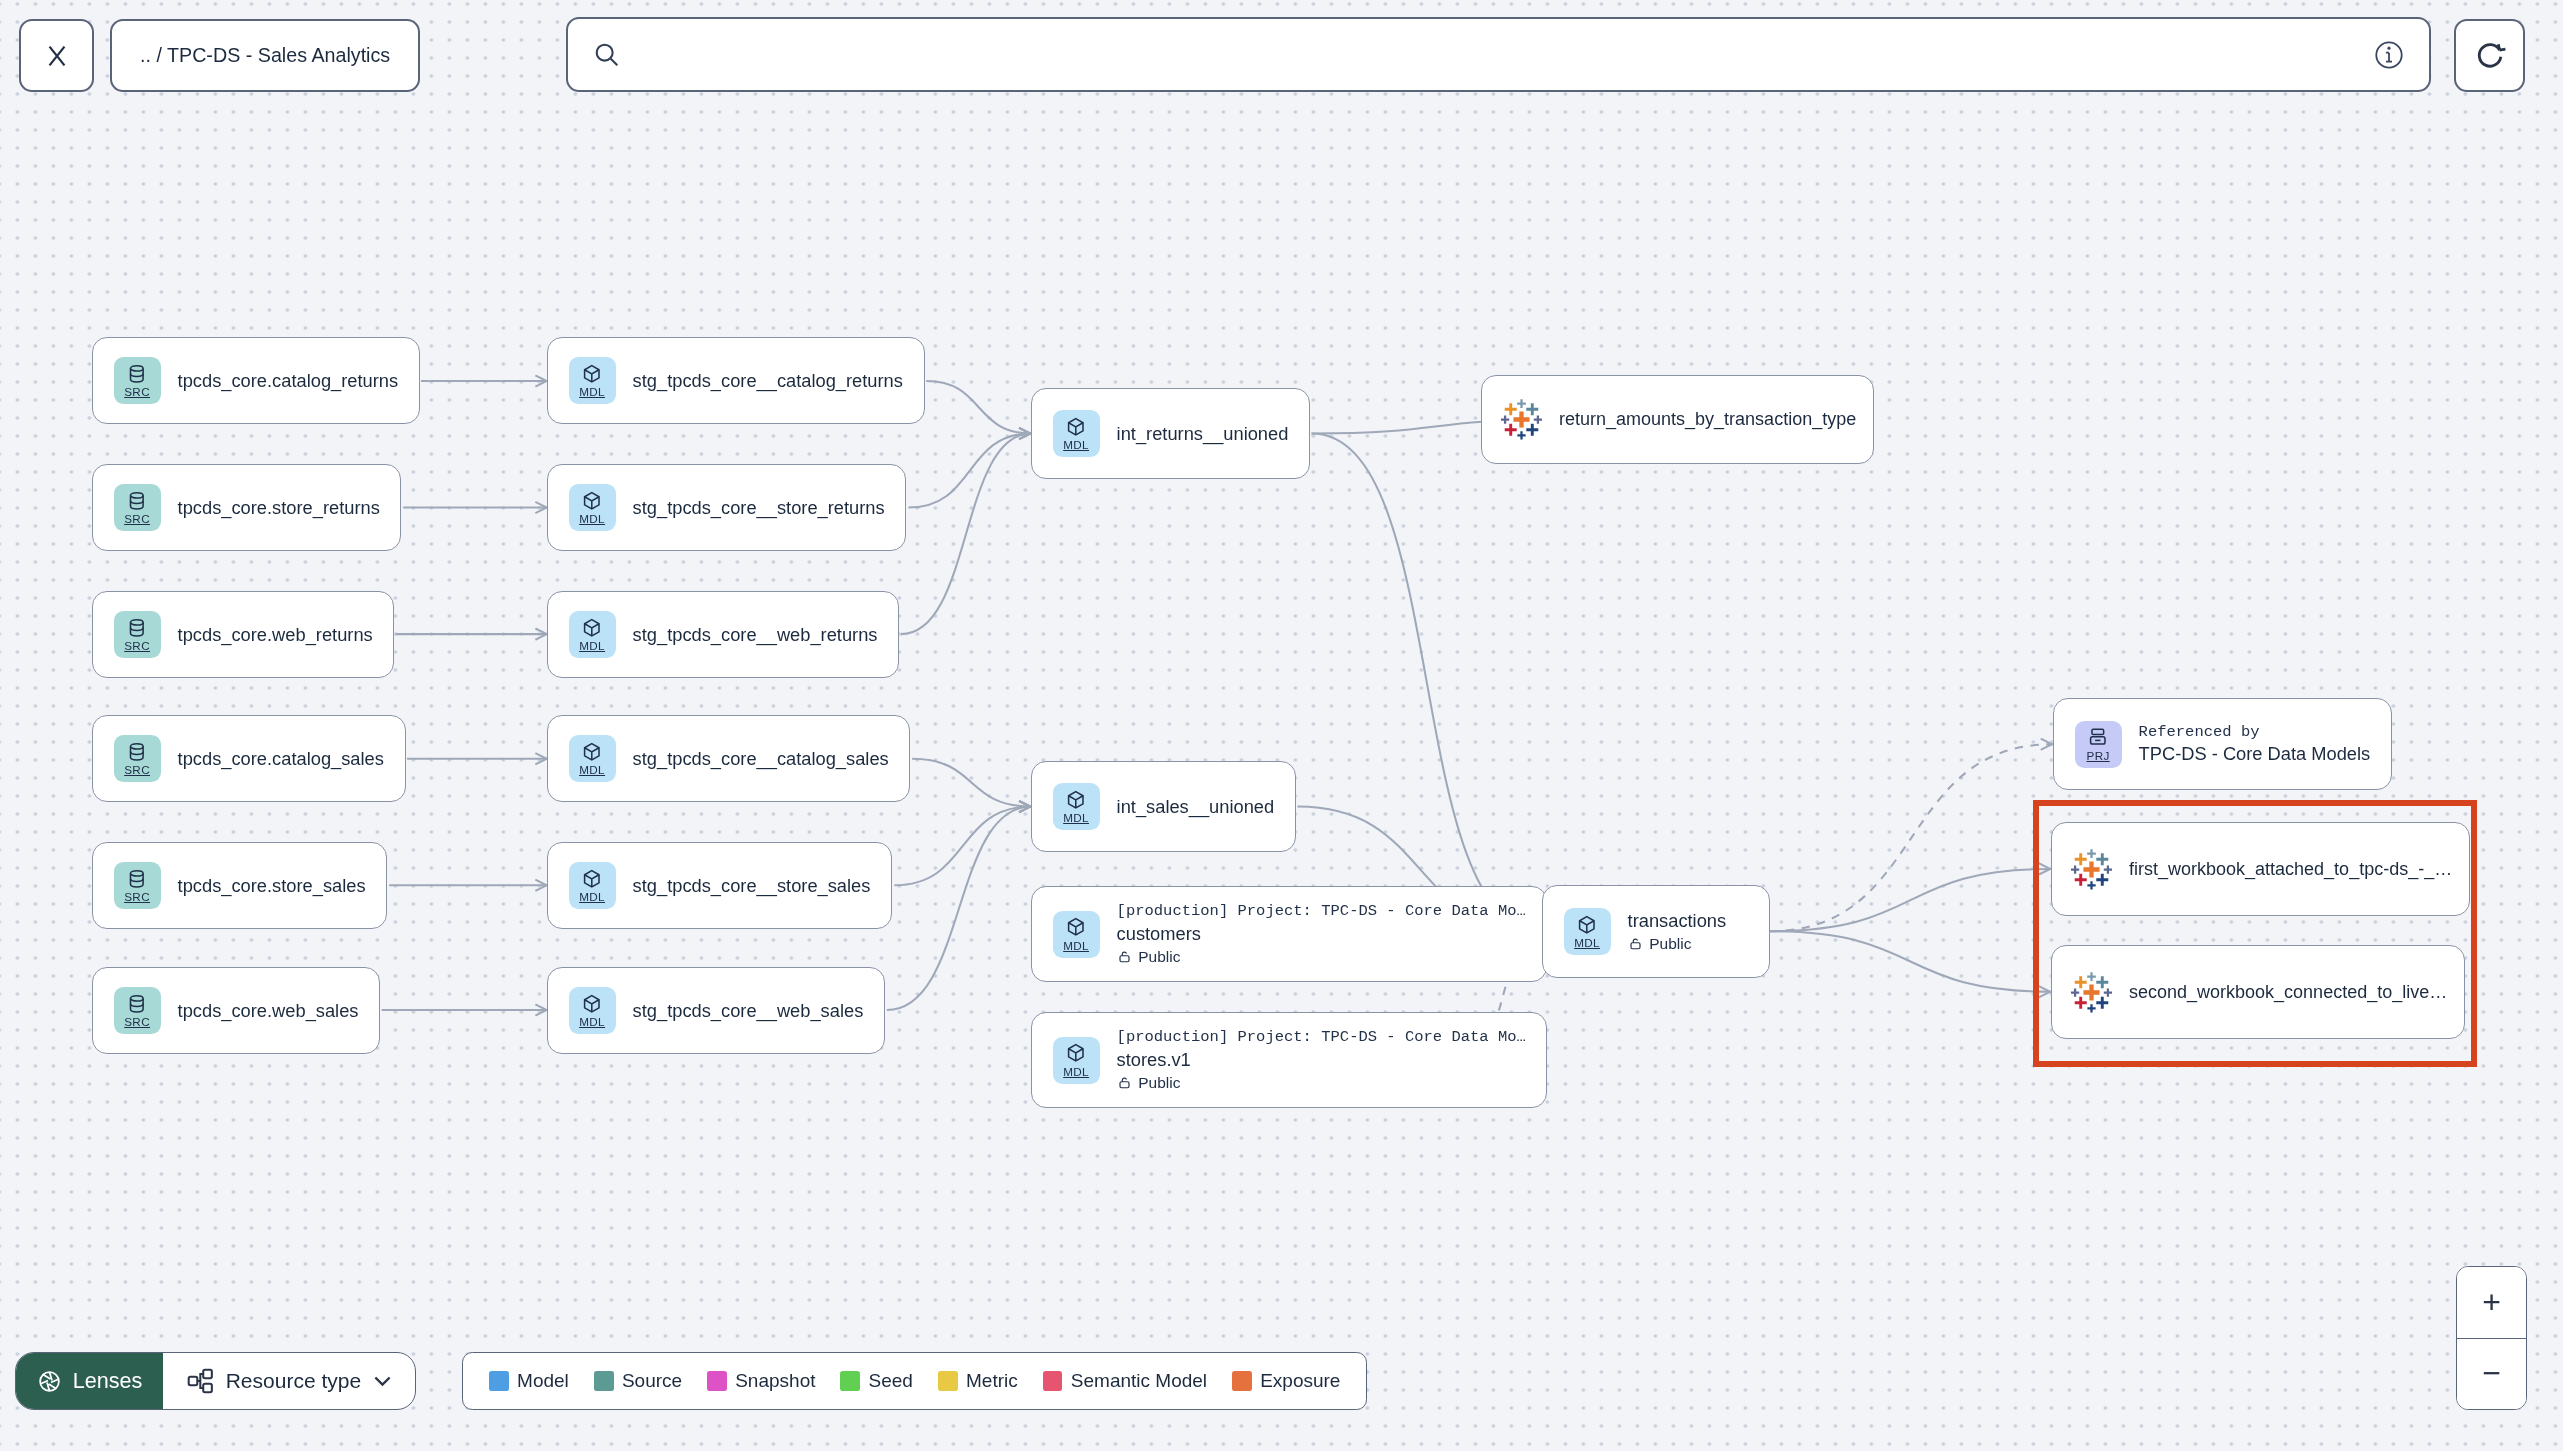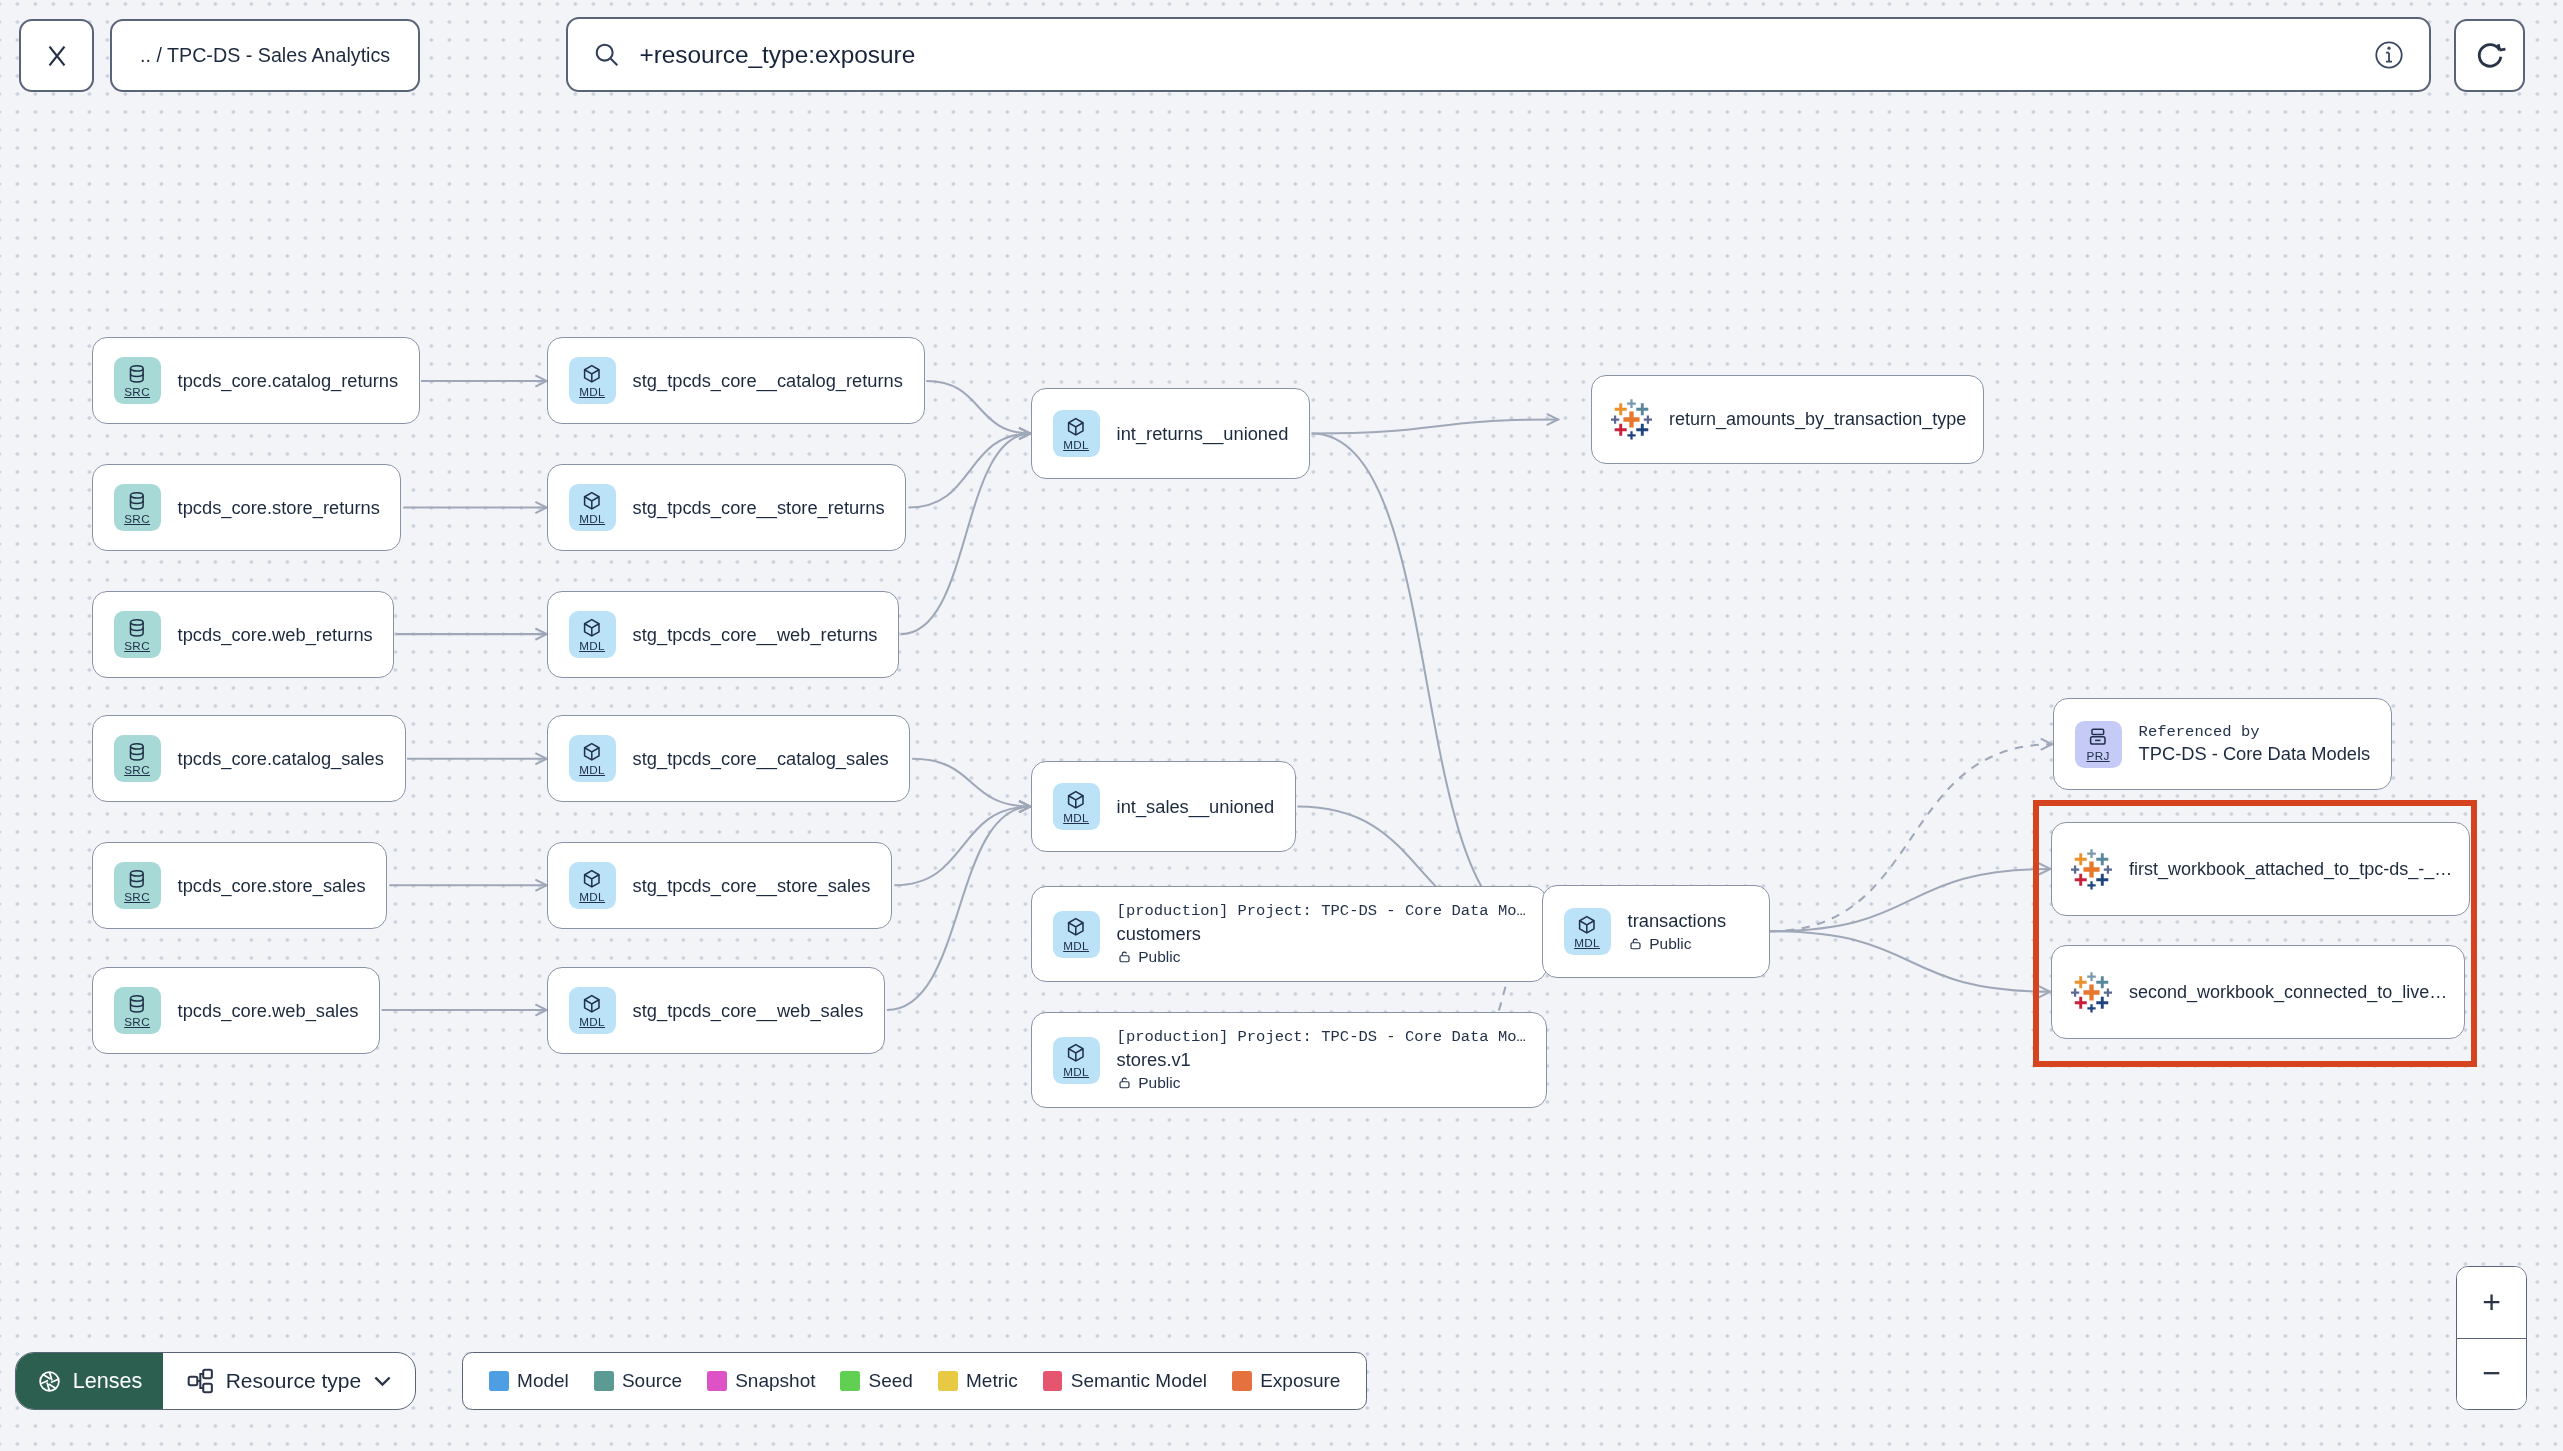--- a/index.html
+++ b/index.html
@@ -94,21 +94,20 @@
     <svg width="28" height="28" viewBox="0 0 30 30">
       <path d="M7 5 L23 25 M23 5 L7 25" stroke="#232F45" stroke-width="2.4" fill="none"></path>
     </svg>
   </div>
   <div id="breadcrumb" class="tbtn">.. / TPC-DS - Sales Analytics</div>
   <div id="searchbar" class="tbtn">
     <svg width="30" height="30" viewBox="0 0 32 32">
       <circle cx="13.5" cy="13.5" r="8.5" stroke="#323E55" stroke-width="2.2" fill="none"></circle>
       <path d="M20 20 L27 27" stroke="#323E55" stroke-width="2.2" fill="none"></path>
     </svg>
-    <input type="text" value="+resource_type:exposure" style="">
     <svg id="info-ic" width="32" height="32" viewBox="0 0 34 34">
       <circle cx="17" cy="17" r="13.5" stroke="#3A4560" stroke-width="1.9" fill="none"></circle>
       <path d="M17 14.5 V24 M13.8 14.5 H17 M13.8 24 H20.2" stroke="#3A4560" stroke-width="1.9" fill="none"></path>
       <circle cx="17" cy="9.8" r="1.7" fill="#3A4560"></circle>
     </svg>
   </div>
   <div id="refresh-btn" class="tbtn">
     <svg width="36" height="36" viewBox="0 0 28 28">
       <path d="M21.4 9.4 A8.4 8.4 0 1 0 22.4 14.6" fill="none" stroke="#2A3447" stroke-width="2.2"></path>
       <path d="M21.4 9.4 L26 8.6 M21.4 9.4 L20.5 4.8" fill="none" stroke="#2A3447" stroke-width="2.2"></path>
@@ -380,21 +379,21 @@
         <div class="title">stores.v1</div>
         <div class="access">
           <svg viewBox="0 0 20 20">
             <rect x="4" y="9" width="12" height="8" rx="2"></rect>
             <path d="M7 9 V7 a3 3 0 0 1 5.7 -1.1"></path>
           </svg>
           <span>Public</span>
         </div>
       </div>
     </div>
-    <div class="node kind-exposure" style="left: 1591px; top: 375px; height: 89px; min-width: 369px;">
+    <div class="node kind-exposure" style="left: 1481px; top: 375px; height: 89px; min-width: 369px;">
       <svg class="tbl" viewBox="0 0 48 48">
         <path d="M 19.4 7 H 28.6 M 24 2.4000000000000004 V 11.6" stroke="#7A99AC" stroke-width="2.4" fill="none"></path>
         <path d="M 6.1 13 H 18.9 M 12.5 6.6 V 19.4" stroke="#EB9129" stroke-width="3.1" fill="none"></path>
         <path d="M 29.1 13 H 41.9 M 35.5 6.6 V 19.4" stroke="#59879B" stroke-width="3.1" fill="none"></path>
         <path d="M 2.0999999999999996 24 H 10.9 M 6.5 19.6 V 28.4" stroke="#5C6692" stroke-width="2.4" fill="none"></path>
         <path d="M 15.4 24 H 32.6 M 24 15.4 V 32.6" stroke="#E8762D" stroke-width="4.6" fill="none"></path>
         <path d="M 37.1 24 H 45.9 M 41.5 19.6 V 28.4" stroke="#5C6692" stroke-width="2.4" fill="none"></path>
         <path d="M 6.1 35 H 18.9 M 12.5 28.6 V 41.4" stroke="#C72037" stroke-width="3.1" fill="none"></path>
         <path d="M 29.1 35 H 41.9 M 35.5 28.6 V 41.4" stroke="#1F447E" stroke-width="3.1" fill="none"></path>
         <path d="M 19.6 41 H 28.4 M 24 36.6 V 45.4" stroke="#1F447E" stroke-width="2.4" fill="none"></path>

